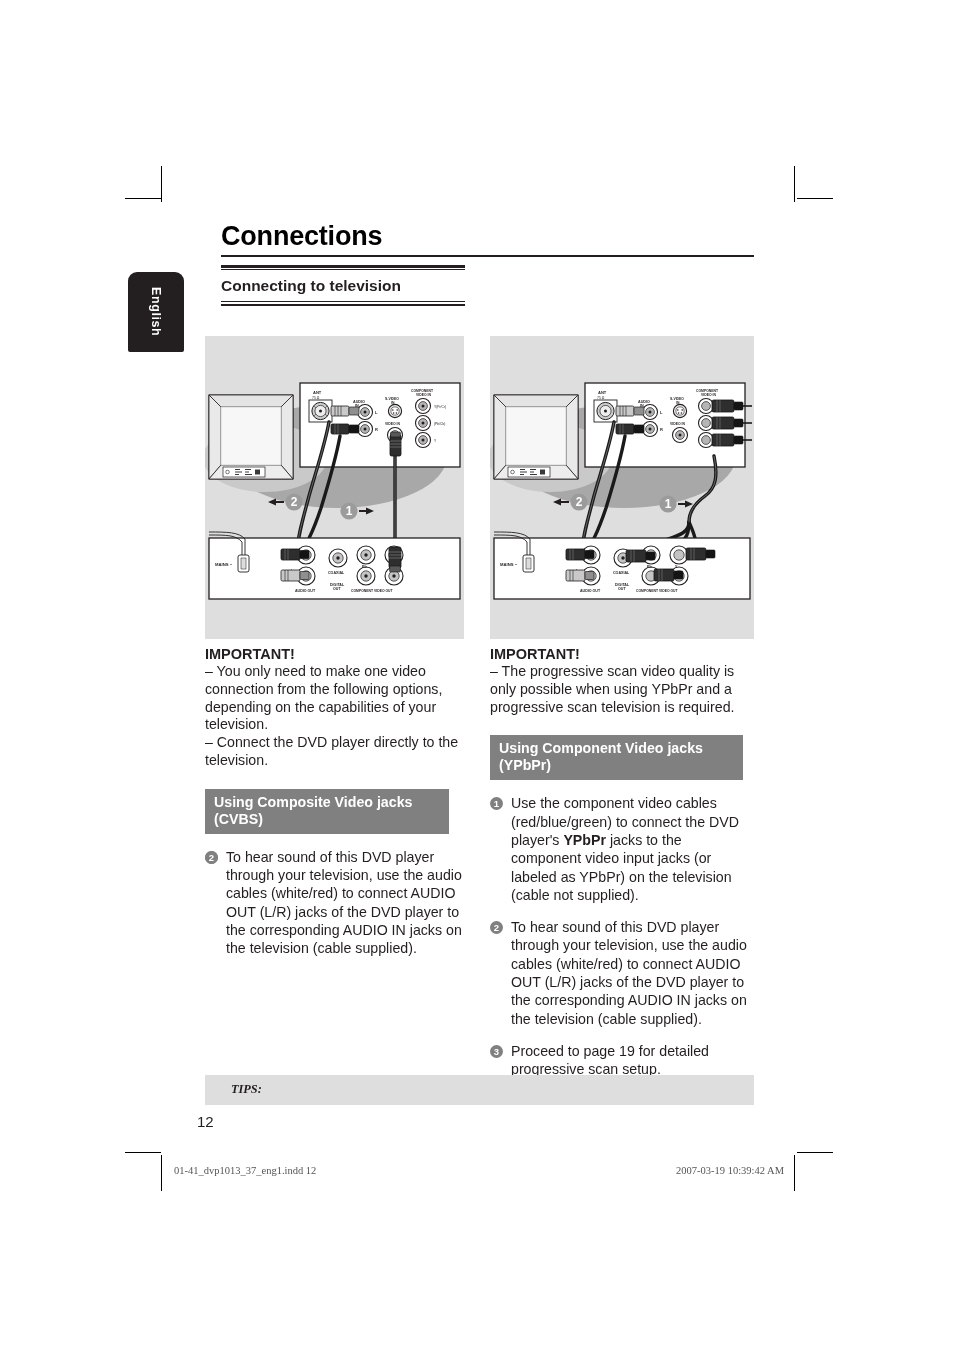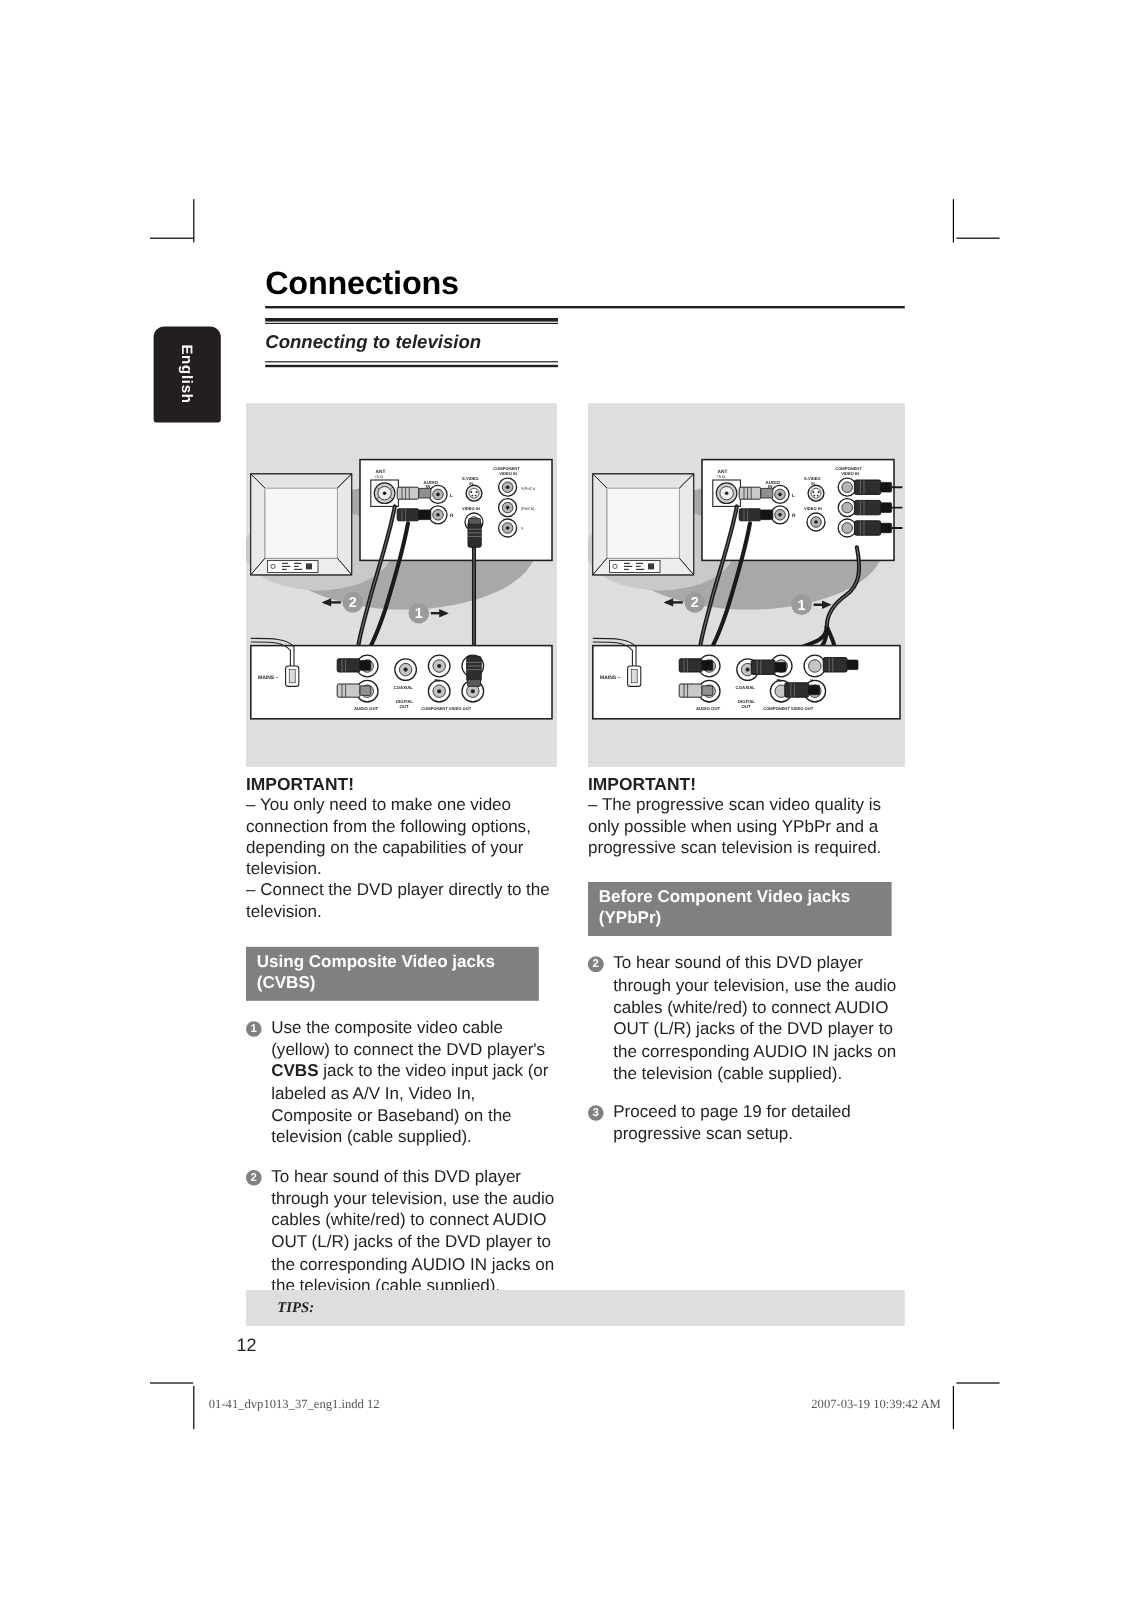--- a/index.html
+++ b/index.html
@@ -54,21 +54,20 @@
     position: absolute;
     left: 221px; top: 255px;
     width: 533px; height: 2px;
     background: #231f20;
   }
 
   #section-box {
     position: absolute;
     left: 221px; top: 265px;
     width: 244px;
-    font-style: italic;
   }
   #section-box .bar-top1 { height: 2.5px; background: #231f20; }
   #section-box .bar-gap1 { height: 1.5px; }
   #section-box .bar-top2 { height: 1px; background: #231f20; }
   #section-heading {
     font-size: 15.5px;
     font-weight: bold;
     color: #231f20;
     padding: 7px 0 6px 0;
   }
@@ -681,31 +680,31 @@
     </g>
   </g>
 </svg>
 </div>
 
 <div class="col" id="col-left">
   <p class="important-title">IMPORTANT!</p>
   <p class="important-body">– You only need to make one video connection from the following options, depending on the capabilities of your television.<br>– Connect the DVD player directly to the television.</p>
   <div class="grey-head">Using Composite Video jacks (CVBS)</div>
   <ol class="steps">
-      <li><span class="num">1</span><span>Use the composite video cable (yellow) to connect the DVD player's <b>CVBS</b> jack to the video input jack (or labeled as A/V In, Video In, Composite or Baseband) on the television (cable supplied).</span></li>
+      <li><span class="num">1</span></li>
       <li><span class="num">2</span><span>To hear sound of this DVD player through your television, use the audio cables (white/red) to connect AUDIO OUT (L/R) jacks of the DVD player to the corresponding AUDIO IN jacks on the television (cable supplied).</span></li>
     </ol>
 </div>
 
 <div class="col" id="col-right">
   <p class="important-title">IMPORTANT!</p>
   <p class="important-body">– The progressive scan video quality is only possible when using YPbPr and a progressive scan television is required.</p>
-  <div class="grey-head">Before Component Video jacks (YPbPr)</div>
+  <div class="grey-head">Using Component Video jacks (YPbPr)</div>
   <ol class="steps">
-      <li><span class="num">1</span></li>
+      <li><span class="num">1</span><span>Use the component video cables (red/blue/green) to connect the DVD player's <b>YPbPr</b> jacks to the component video input jacks (or labeled as YPbPr) on the television (cable not supplied).</span></li>
       <li><span class="num">2</span><span>To hear sound of this DVD player through your television, use the audio cables (white/red) to connect AUDIO OUT (L/R) jacks of the DVD player to the corresponding AUDIO IN jacks on the television (cable supplied).</span></li>
       <li><span class="num">3</span><span>Proceed to page 19 for detailed progressive scan setup.</span></li>
     </ol>
 </div>
 
 <div id="tips">
   <div class="tips-label">TIPS:</div>
 </div>
 
 <div id="page-number">12</div>

